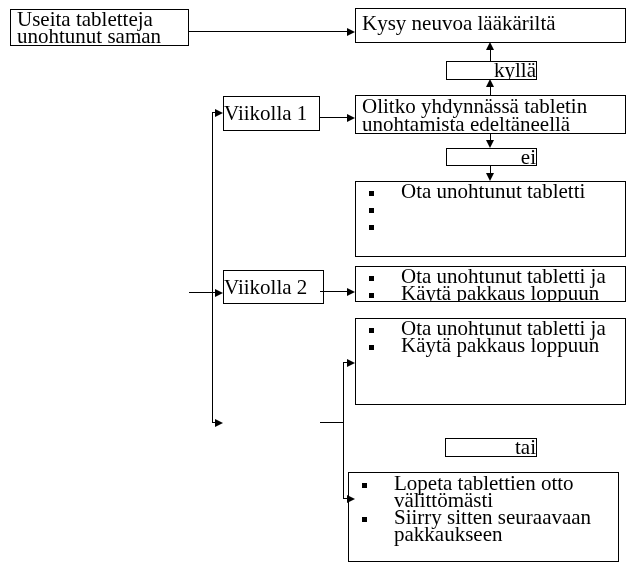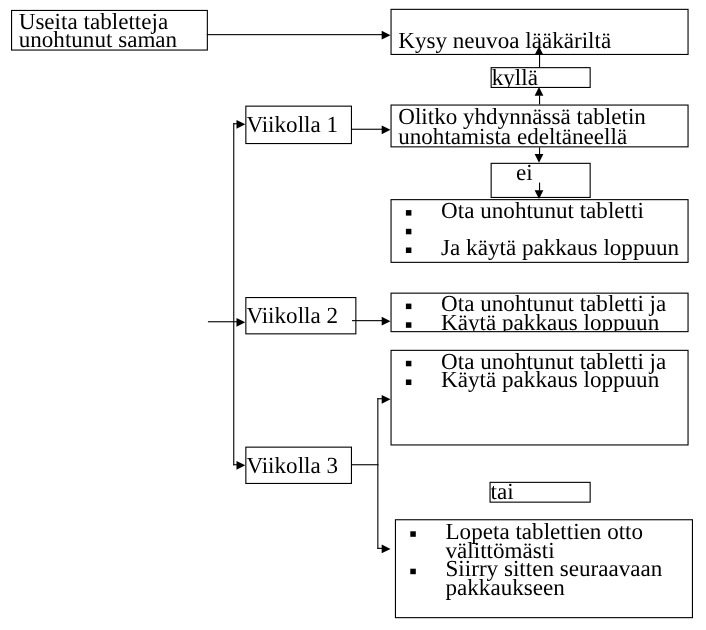--- a/index.html
+++ b/index.html
@@ -6,21 +6,21 @@
   #canvas {
     position:relative; width:642px; height:573px; background:#ffffff;
     font-family:"Liberation Serif", serif; color:#000;
   }
   .node {
     position:absolute; box-sizing:border-box; border:1px solid #000;
     background:#fff; font-size:21px; line-height:17px; overflow:hidden;
   }
   .pad { padding:1px 6px; }
   .wk  { display:flex; align-items:center; padding-left:0; }
-  .ctr { text-align:left; line-height:17px; }
+  .ctr { text-align:right; line-height:17px; }
   .blist { padding-top:1px; }
   .brow { display:flex; }
   .bsq  { width:45px; box-sizing:border-box; padding-left:13px; flex:none; }
   .bsq::before {
     content:""; display:inline-block; width:5px; height:5px;
     background:#000; margin-bottom:2px;
   }
   .btxt { flex:1; padding-right:4px; }
   .hl { position:absolute; height:1px; background:#000; }
   .vl { position:absolute; width:1px; background:#000; }
@@ -29,41 +29,40 @@
   .arr.u { border-left:4px solid transparent; border-right:4px solid transparent; border-bottom:8px solid #000; }
   .arr.d { border-left:4px solid transparent; border-right:4px solid transparent; border-top:8px solid #000; }
 </style>
 </head>
 <body>
 
 <div id="canvas">
 
   <div class="node pad" style="left:10px;top:9px;width:179px;height:37px;">Useita tabletteja unohtunut saman pakkauksen aikana</div>
 
-  <div class="node" style="left:355px;top:8px;width:271px;height:35px;padding:20px 6px;">Kysy neuvoa lääkäriltä</div>
+  <div class="node" style="left:355px;top:8px;width:271px;height:35px;padding:6px 6px;">Kysy neuvoa lääkäriltä</div>
 
   <div class="node ctr" style="left:446px;top:61px;width:91px;height:19px;">kyllä</div>
 
   <div class="node wk" style="left:223px;top:96px;width:97px;height:35px;">Viikolla 1</div>
 
   <div class="node" style="left:355px;top:95px;width:271px;height:39px;padding:1px 6px;line-height:18px;">Olitko yhdynnässä tabletin unohtamista edeltäneellä viikolla?</div>
 
-  <div class="node ctr" style="left:446px;top:148px;width:91px;height:32px;line-height:16px;padding-left:22px;">ei</div>
+  <div class="node ctr" style="left:446px;top:148px;width:91px;height:18px;line-height:16px;padding-left:22px;">ei</div>
 
-  <div class="node blist" style="left:355px;top:181px;width:271px;height:58px;">
+  <div class="node blist" style="left:355px;top:181px;width:271px;height:76px;">
     <div class="brow">
       <span class="bsq"></span>
       <span class="btxt">Ota unohtunut tabletti</span>
     </div>
     <div class="brow">
       <span class="bsq"></span>
     </div>
     <div class="brow">
       <span class="bsq"></span>
-      <span class="btxt">Ja käytä pakkaus loppuun</span>
     </div>
   </div>
 
 
   <div class="node wk" style="left:223px;top:270px;width:101px;height:34px;">Viikolla 2</div>
 
   <div class="node blist" style="left:355px;top:266px;width:271px;height:36px;">
     <div class="brow">
       <span class="bsq"></span>
       <span class="btxt">Ota unohtunut tabletti ja</span>
@@ -78,25 +77,24 @@
     <div class="brow">
       <span class="bsq"></span>
       <span class="btxt">Ota unohtunut tabletti ja</span>
     </div>
     <div class="brow">
       <span class="bsq"></span>
       <span class="btxt">Käytä pakkaus loppuun</span>
     </div>
   </div>
 
-  <div class="node wk" style="left:223px;top:406px;width:97px;height:34px;">Viikolla 3</div>
 
   <div class="node ctr" style="left:445px;top:438px;width:92px;height:19px;">tai</div>
 
-  <div class="node blist" style="left:359px;top:472px;width:271px;height:90px;padding-top:2px;">
+  <div class="node blist" style="left:348px;top:472px;width:271px;height:90px;padding-top:2px;">
     <div class="brow">
       <span class="bsq"></span>
       <span class="btxt">Lopeta tablettien otto välittömästi</span>
     </div>
     <div class="brow">
       <span class="bsq"></span>
       <span class="btxt">Siirry sitten seuraavaan pakkaukseen</span>
     </div>
   </div>
 

